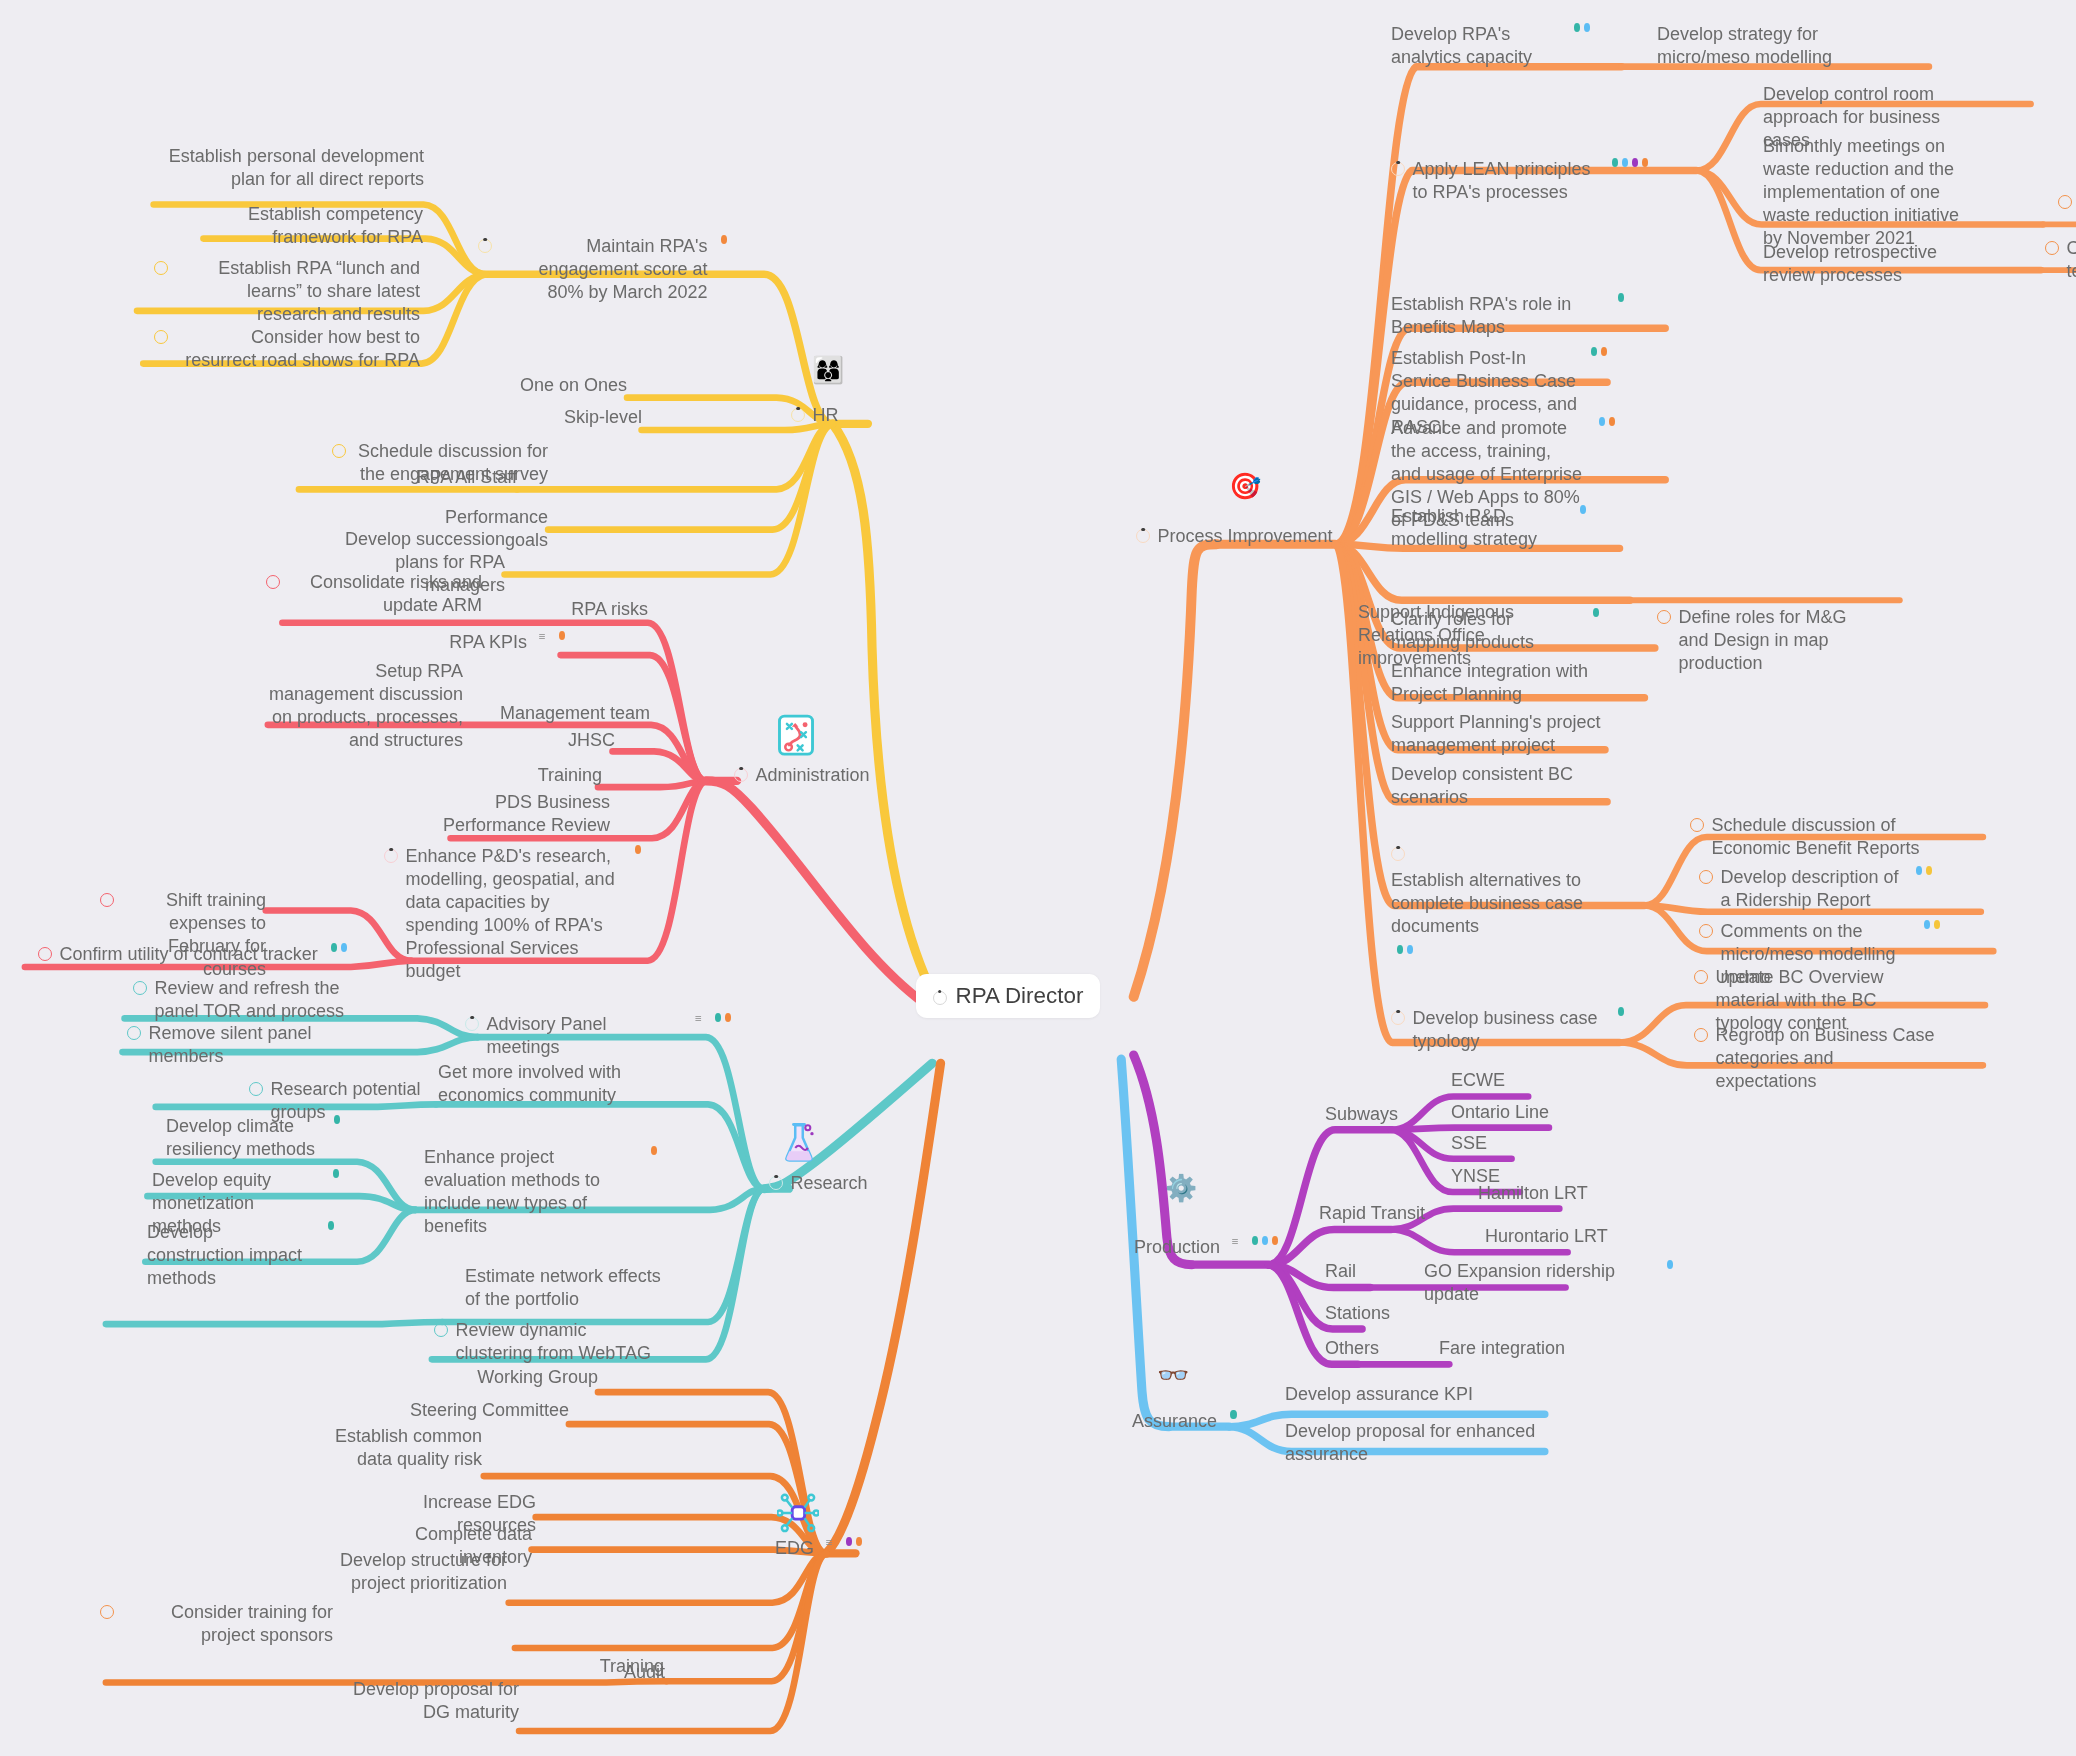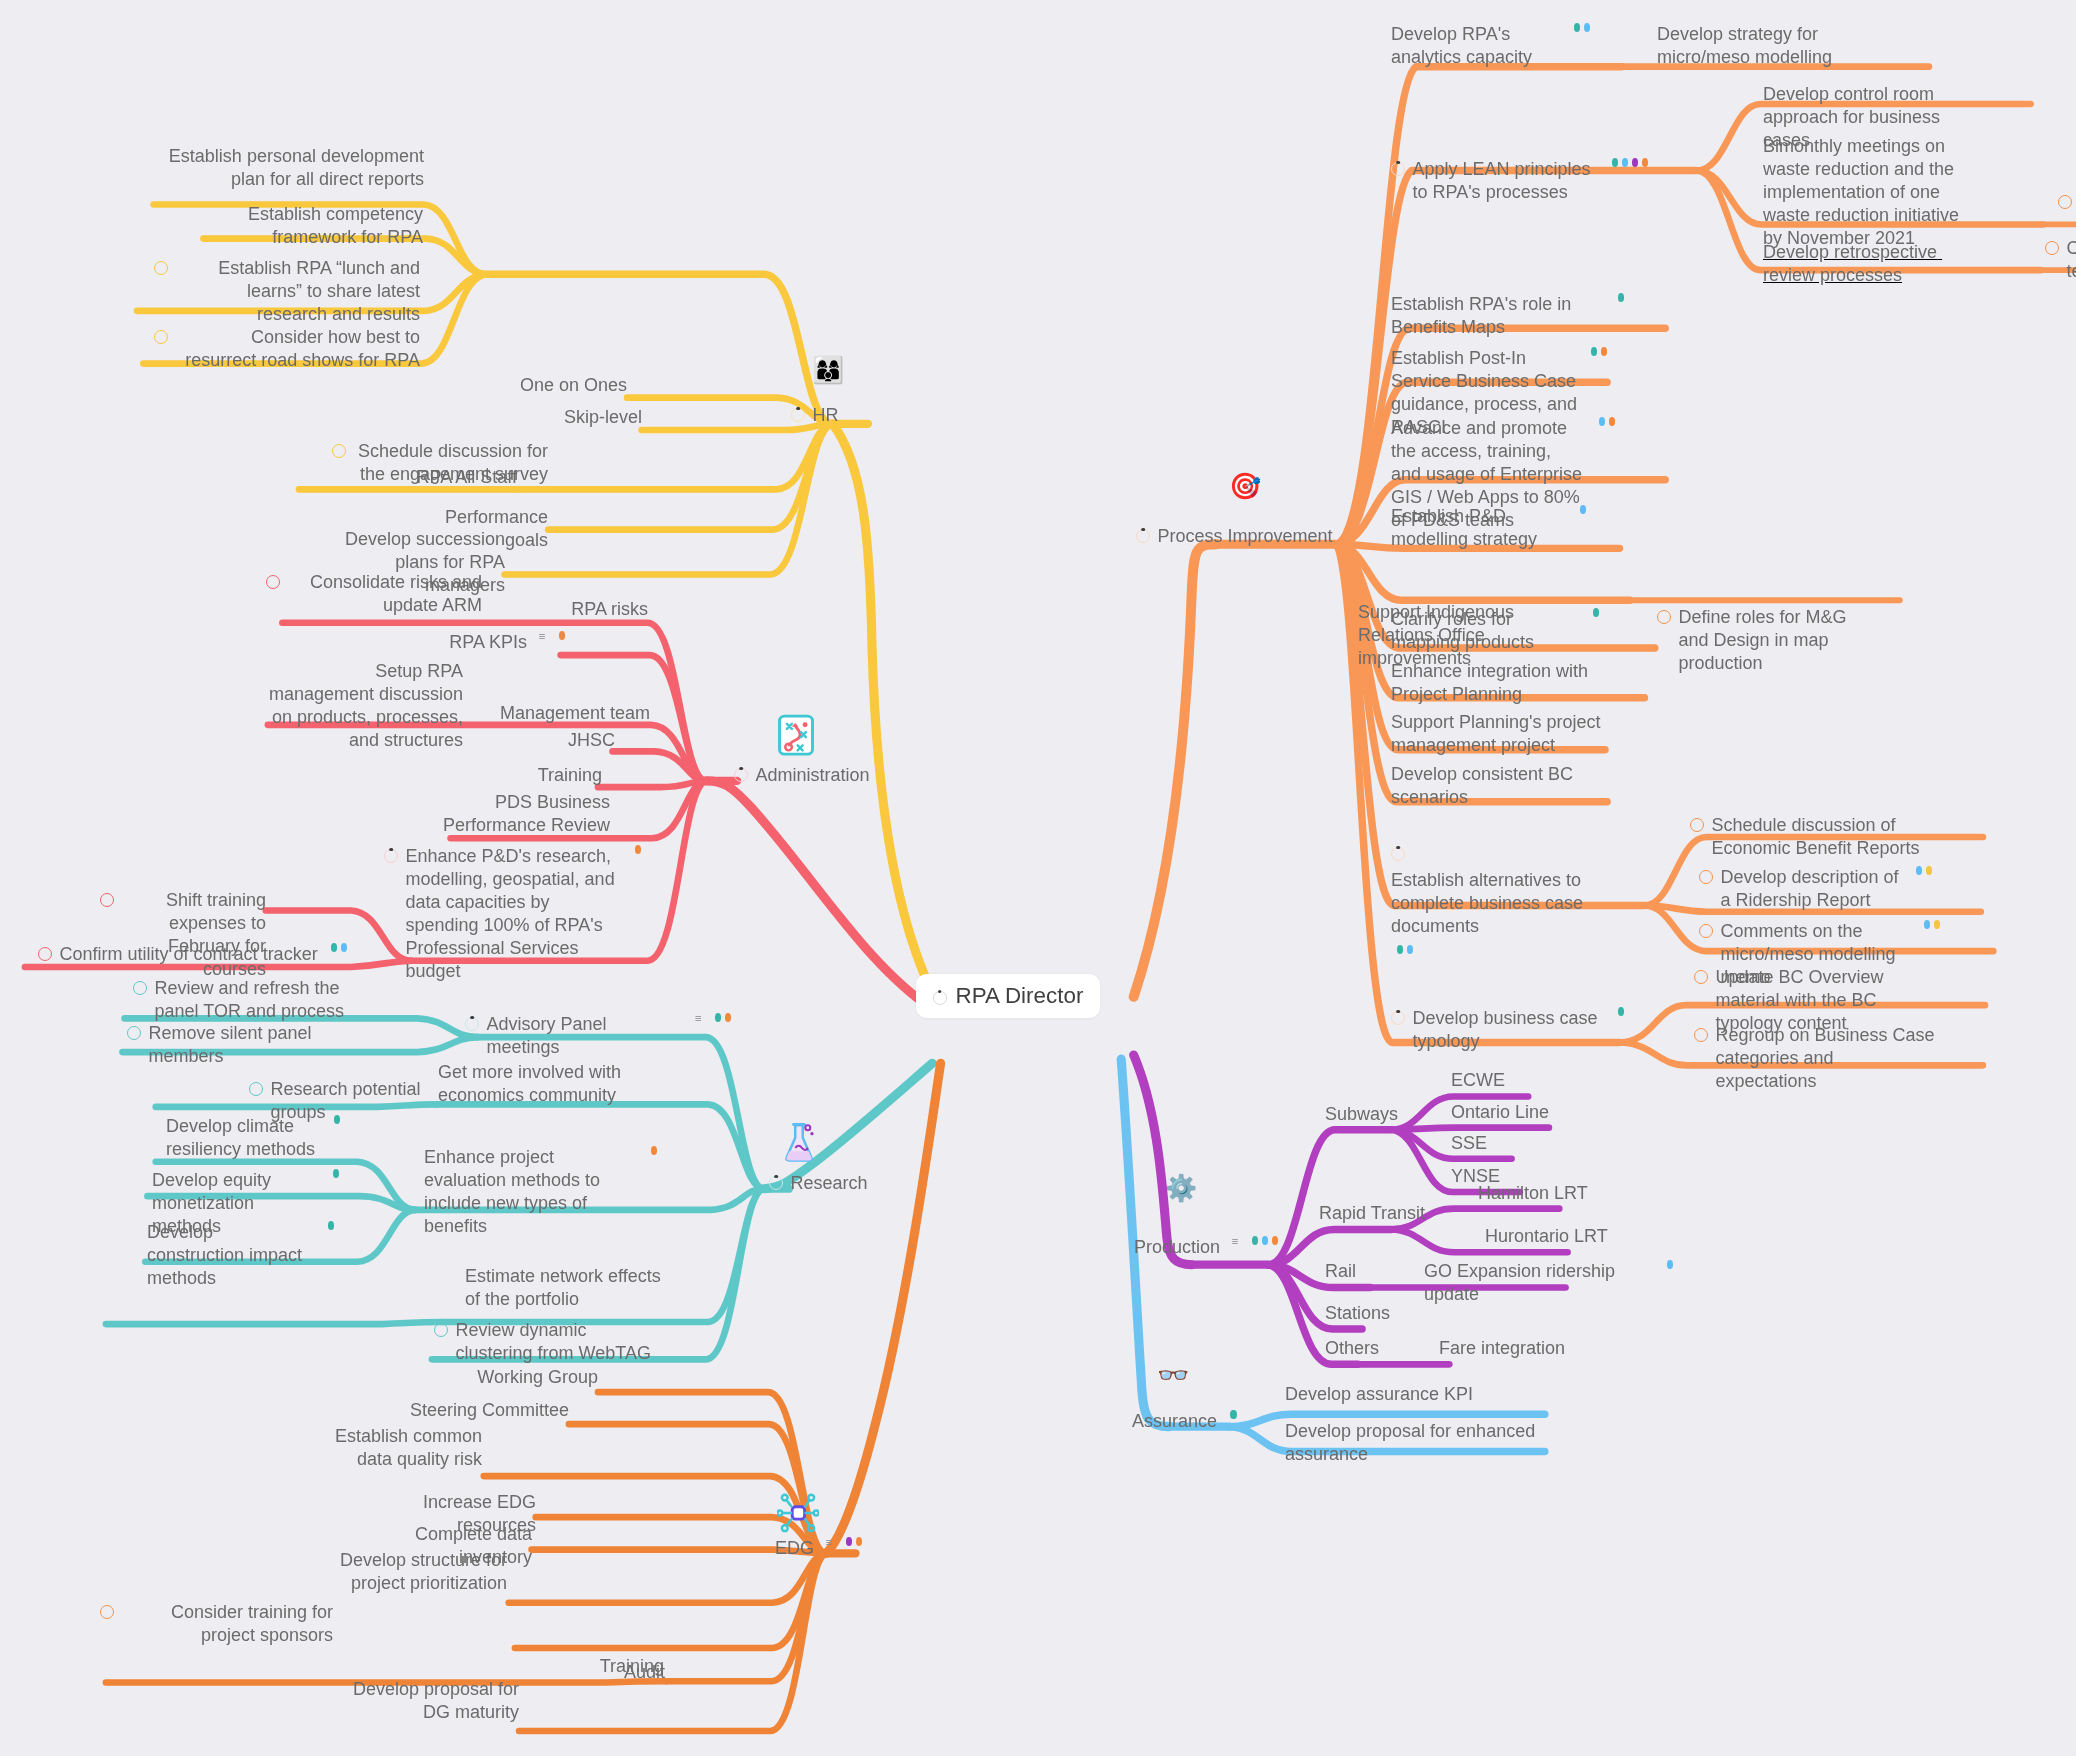--- a/index.html
+++ b/index.html
@@ -198,20 +198,27 @@
     <span class="ring grey dotted"></span>
     <span class="txt">RPA Director</span>
   </div>
 
   <div class="emoji" style="left:812px;top:357px;">👩‍👩‍👦</div>
   <div class="node lt" style="left:791px;top:404px;">
     <span class="ring yellowpale dotted"></span>
     <span class="txt">HR</span>
   </div>
 
+  <div class="node rt" style="left:478px;top:235px;width:249px;">
+    <span class="ring yellowpale dotted"></span>
+    <span class="txt">Maintain RPA's engagement score at 80% by March 2022</span>
+    <span class="tags">
+        <i class="tag t-orange"></i>
+      </span>
+  </div>
 
   <div class="node rt" style="left:158px;top:145px;width:266px;">
     <span class="txt">Establish personal development plan for all direct reports</span>
   </div>
   <div class="node rt" style="left:174px;top:203px;width:249px;">
     <span class="txt">Establish competency framework for RPA</span>
   </div>
   <div class="node rt" style="left:154px;top:257px;width:266px;">
     <span class="ring yellow"></span>
     <span class="txt">Establish RPA “lunch and learns” to share latest research and results</span>
@@ -473,21 +480,21 @@
   <div class="node lt" style="left:1763px;top:83px;width:208px;">
     <span class="txt">Develop control room approach for business cases</span>
   </div>
   <div class="node lt" style="left:1763px;top:135px;width:216px;">
     <span class="txt">Bimonthly meetings on waste reduction and the implementation of one waste reduction initiative by November 2021</span>
   </div>
   <div class="node lt" style="left:2058px;top:191px;width:249px;">
     <span class="ring orange"></span>
 
   </div>
-  <div class="node lt" style="left:1763px;top:241px;width:220px;text-decoration:underline;">
+  <div class="node lt" style="left:1763px;top:241px;width:220px;">
     <span class="txt">Develop retrospective review processes</span>
   </div>
   <div class="node lt" style="left:2045px;top:237px;width:262px;">
     <span class="ring orange"></span>
     <span class="txt">Check in with Jam on red team review checklist</span>
 
   </div>
 
   <div class="node lt" style="left:1391px;top:293px;width:233px;">
     <span class="txt">Establish RPA's role in Benefits Maps</span>

